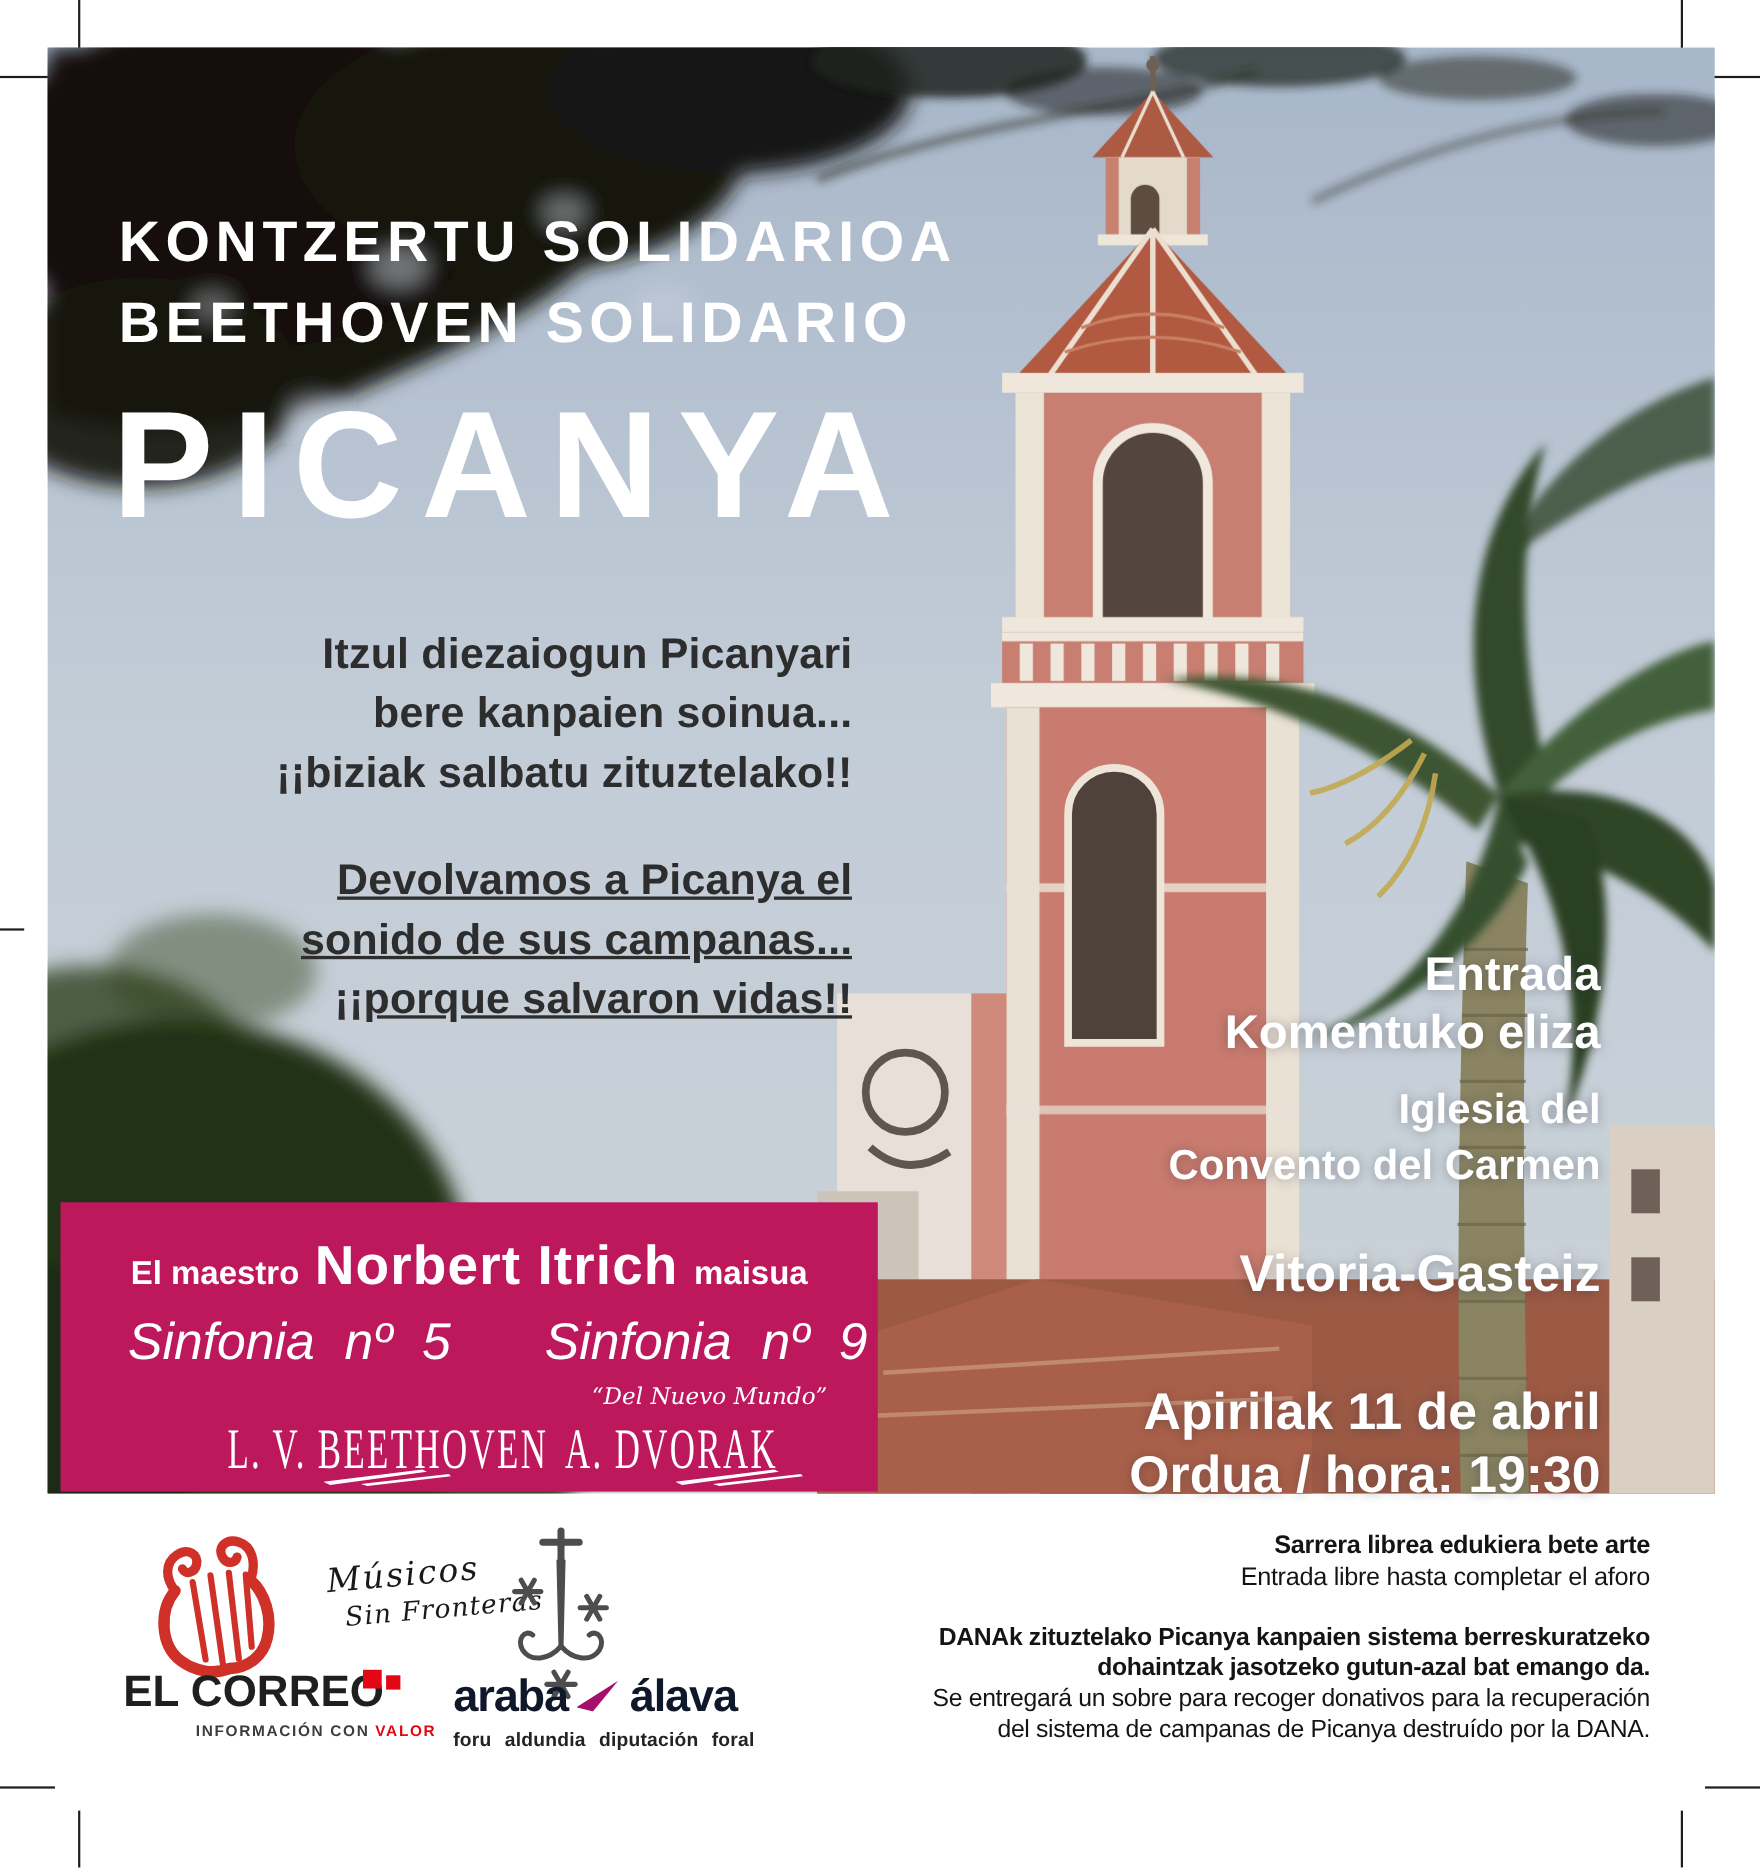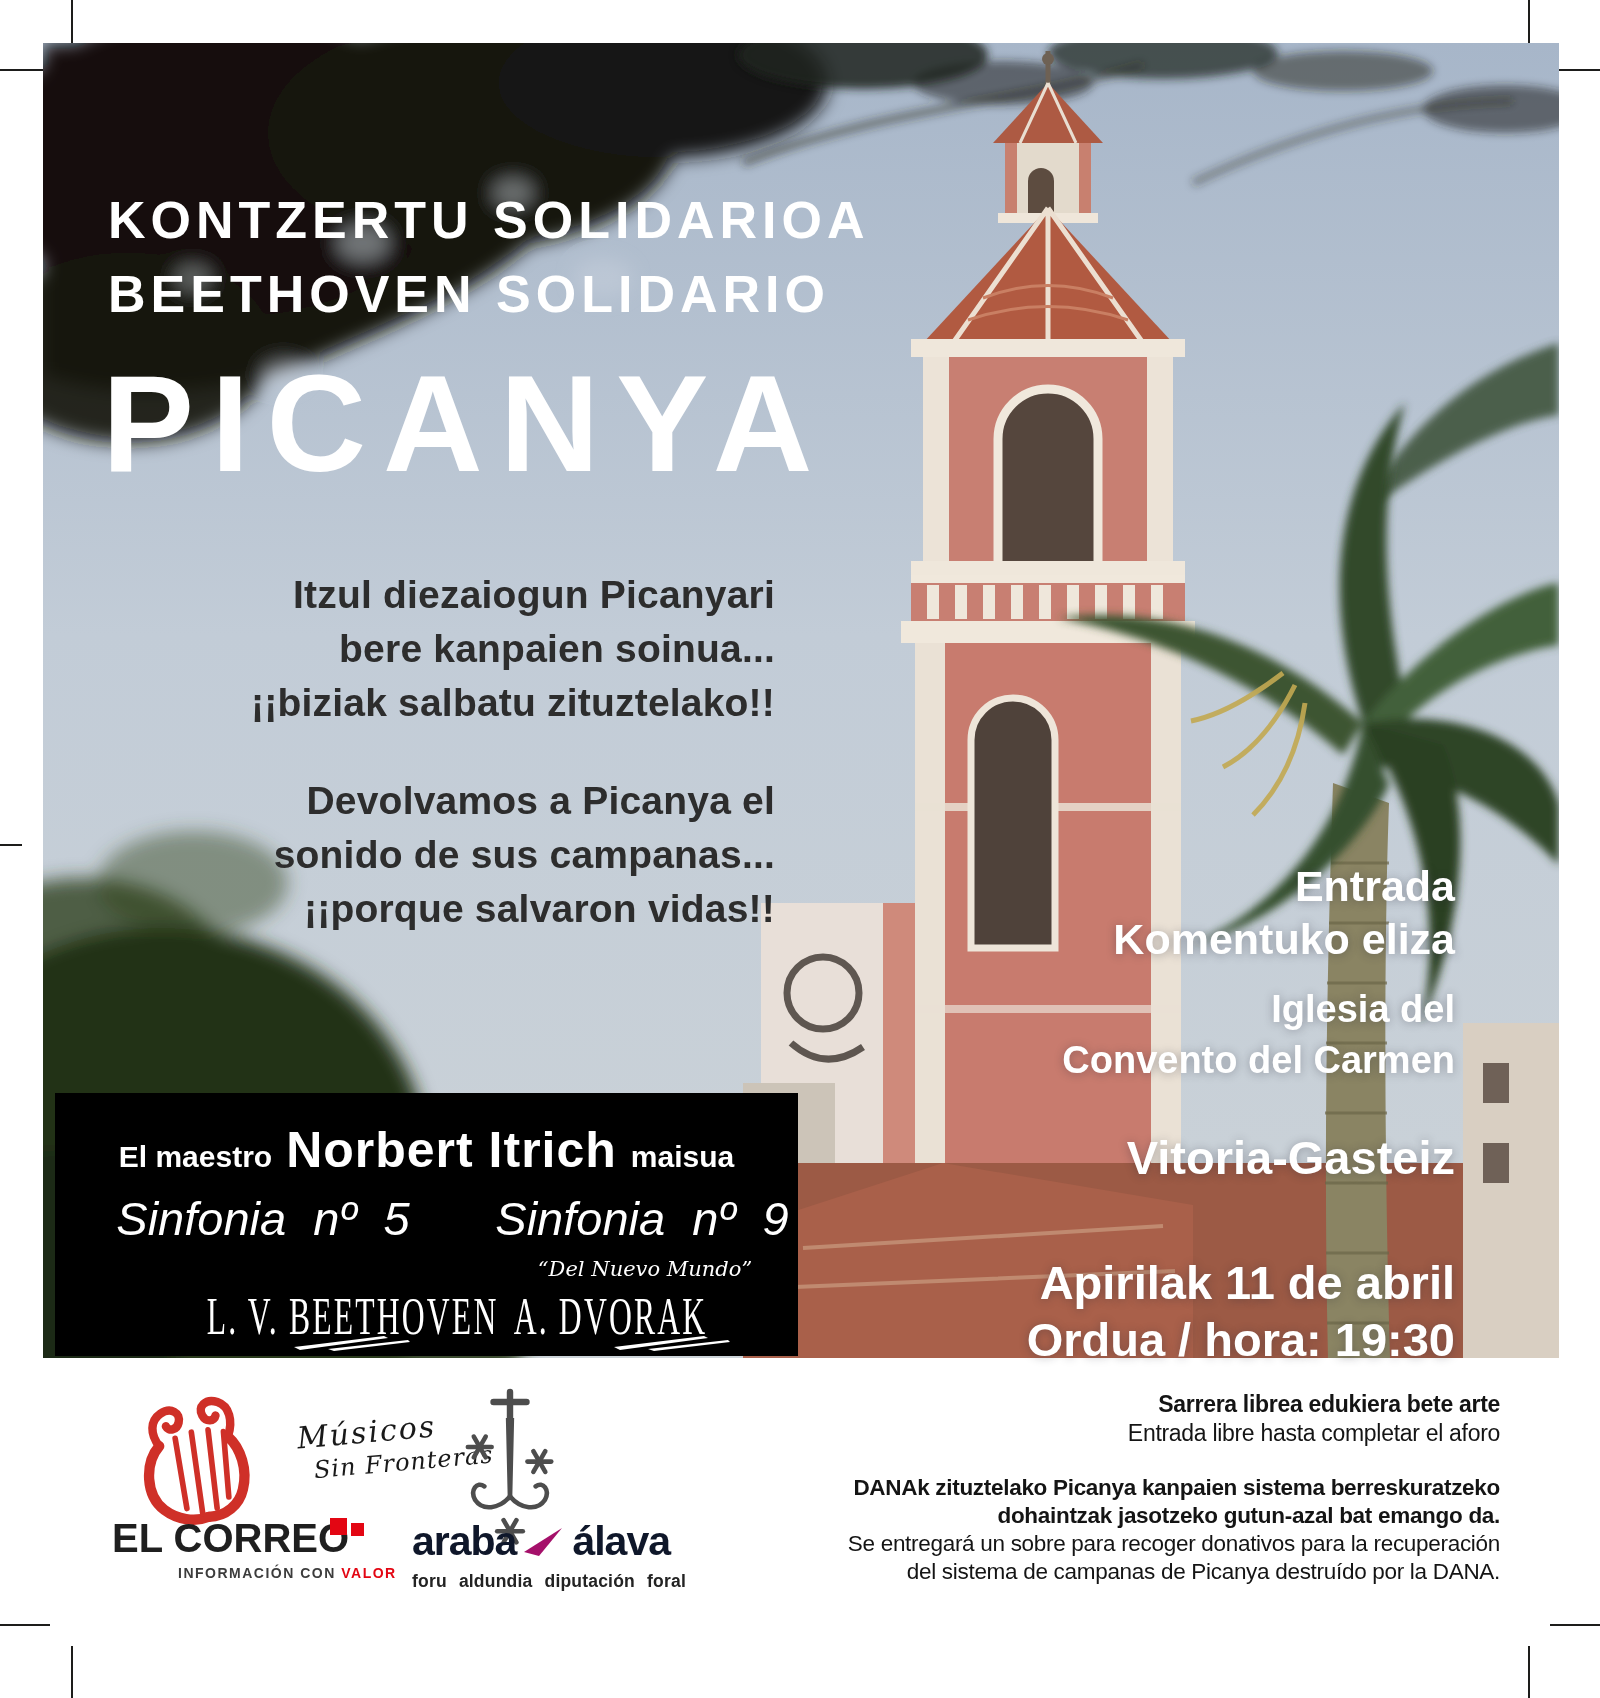--- a/index.html
+++ b/index.html
@@ -12,23 +12,23 @@
   .photo svg{display:block;width:100%;height:100%;}
   
   .kicker{position:absolute;left:108px;top:184px;color:#fff;font-weight:bold;
           font-size:52px;line-height:1.42;letter-spacing:5px;white-space:nowrap;}
   .title{position:absolute;left:102px;top:354px;color:#fff;font-weight:bold;
          font-size:138px;letter-spacing:17px;line-height:1;white-space:nowrap;}
   
   .msg{position:absolute;right:825px;width:620px;text-align:right;color:#2d2d2d;
        font-weight:bold;font-size:39px;line-height:1.38;letter-spacing:.2px;white-space:nowrap;}
   .msg-eu{top:568px;}
-  .msg-es{top:774px;}
-  
-  .banner{position:absolute;left:55px;top:1093px;width:743px;height:263px;background:#000000;color:#fff;}
+  .msg-es{top:774px;text-decoration:underline;}
+  
+  .banner{position:absolute;left:55px;top:1093px;width:743px;height:263px;background:#be185d;color:#fff;}
   .conductor{position:absolute;top:28px;left:0;width:100%;display:flex;justify-content:center;
              align-items:baseline;gap:14px;font-weight:bold;white-space:nowrap;}
   .cond-small{font-size:30px;}
   .cond-big{font-size:50px;letter-spacing:1px;}
   .symphony{position:absolute;top:98px;font-family:Liberation Sans, sans-serif;font-style:italic;
             font-size:47px;text-align:center;word-spacing:14px;white-space:nowrap;}
   .s1{left:48px;width:320px;}
   .s2{left:422px;width:330px;}
   .sym-sub{position:absolute;top:164px;left:435px;width:310px;text-align:center;
            font-family:"DejaVu Serif",serif;font-style:italic;font-size:21px;white-space:nowrap;}

